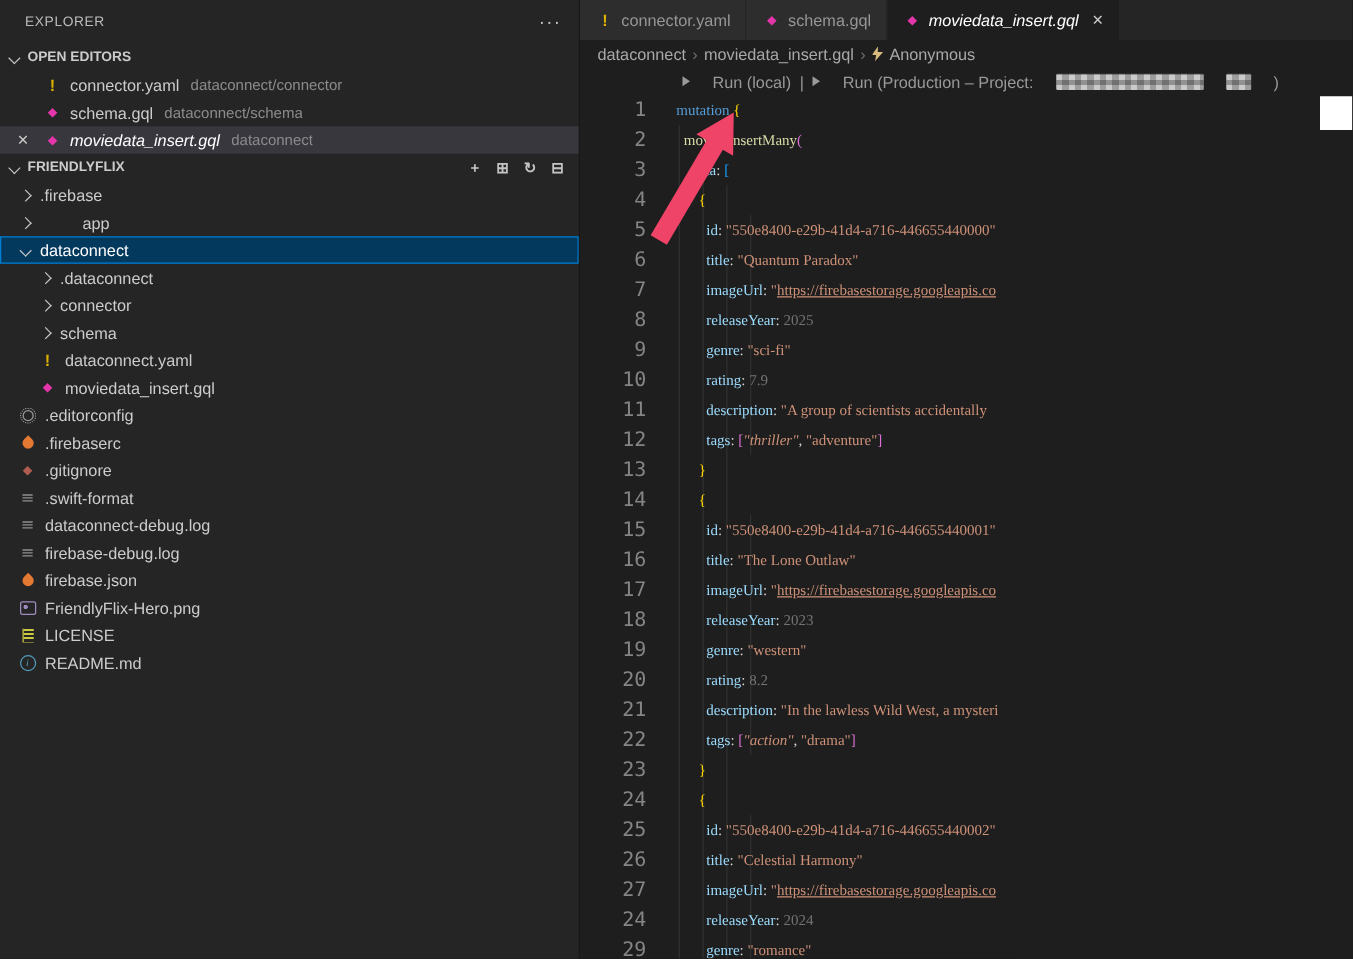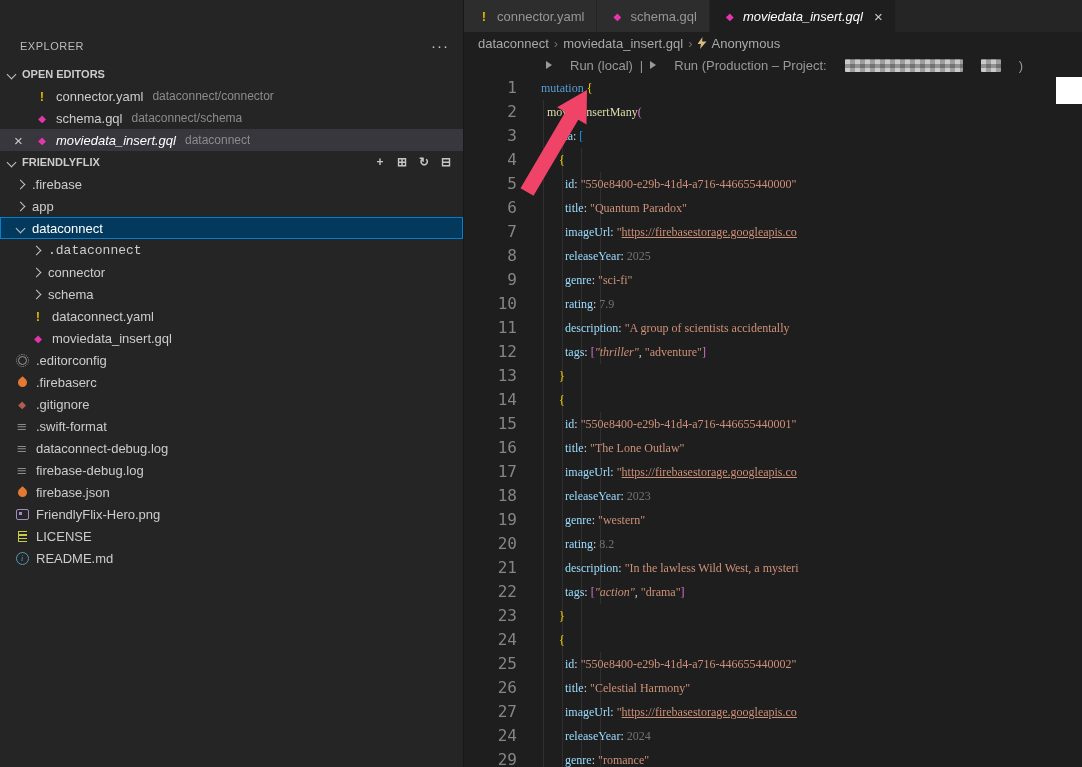--- a/index.html
+++ b/index.html
@@ -4,21 +4,21 @@
 <style>
   * { margin:0; padding:0; box-sizing:border-box; }
   html,body { width:1082px; height:767px; overflow:hidden; background:#1e1e1e;
               font-family:"Liberation Sans",sans-serif; }
   .app { position:relative; display:flex; width:1082px; height:767px; }
 
   
   .sidebar { width:464px; flex:none; background:#252526; color:#cccccc; font-size:13px;
              display:flex; flex-direction:column; overflow:hidden; border-right:1px solid rgba(0,0,0,.35); }
   .sb-header { height:35px; flex:none; display:flex; align-items:center; justify-content:space-between;
-               padding:0 14px 0 20px;margin-top:28px; }
+               padding:0 14px 0 20px; }
   .sb-title { font-size:11px; letter-spacing:.5px; color:#bbbbbb; }
   .more { color:#c5c5c5; font-size:15px; letter-spacing:1px; cursor:pointer; line-height:10px; }
   .section-header { height:22px; flex:none; display:flex; align-items:center; gap:3px;
                     font-size:11px; font-weight:bold; color:#cccccc; padding:0 8px 0 4px; }
   .section-title { flex:1; }
   .sec-actions { display:flex; gap:4px; }
   .sec-actions span { width:18px; height:18px; display:flex; align-items:center; justify-content:center;
                       color:#c5c5c5; font-size:12px; cursor:pointer; }
   .chev { width:7px; height:7px; border-right:1.3px solid #c5c5c5; border-bottom:1.3px solid #c5c5c5;
           display:inline-block; flex:none; }
@@ -151,29 +151,29 @@
           <span>⊞</span>
           <span>↻</span>
           <span>⊟</span>
         </span>
     </div>
     <div>
         <div class="row tree-row" style="padding-left: 12px;">
           <span class="chev right"></span>
           <span class="label">.firebase</span>
         </div>
-        <div class="row tree-row" style="padding-left: 12px;">
+        <div class="row tree-row" style="padding-left: 12px; gap: 34px;">
           <span class="chev right"></span>
           <span class="label">app</span>
         </div>
         <div class="row tree-row sel-blue" style="padding-left: 12px;">
           <span class="chev down"></span>
           <span class="label">dataconnect</span>
         </div>
-        <div class="row tree-row" style="padding-left: 28px; font-family: Liberation Mono, monospace;">
+        <div class="row tree-row" style="padding-left: 28px;">
           <span class="chev right"></span>
           <span class="label">.dataconnect</span>
         </div>
         <div class="row tree-row" style="padding-left: 28px;">
           <span class="chev right"></span>
           <span class="label">connector</span>
         </div>
         <div class="row tree-row" style="padding-left: 28px;">
           <span class="chev right"></span>
           <span class="label">schema</span>

